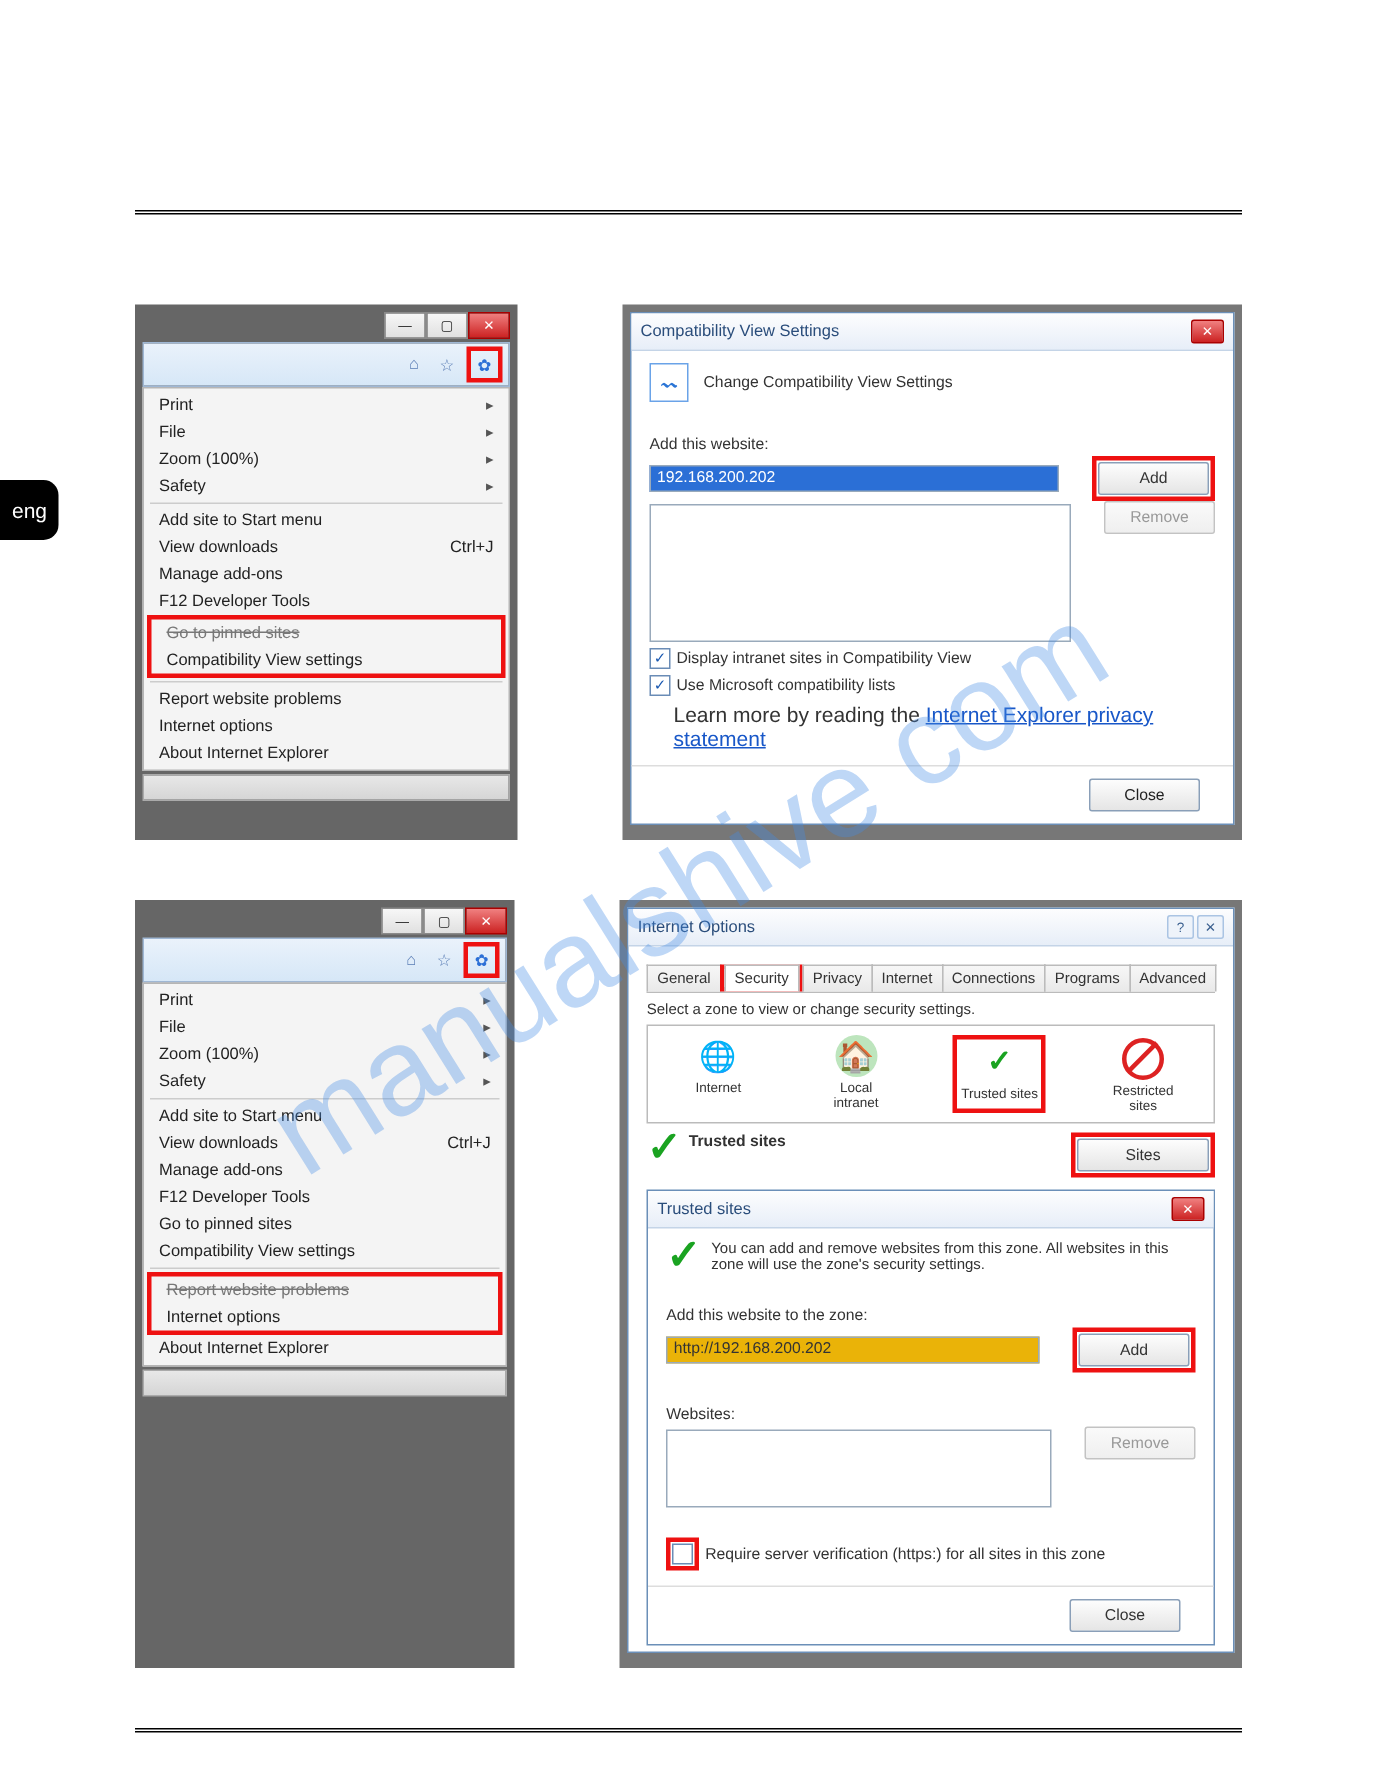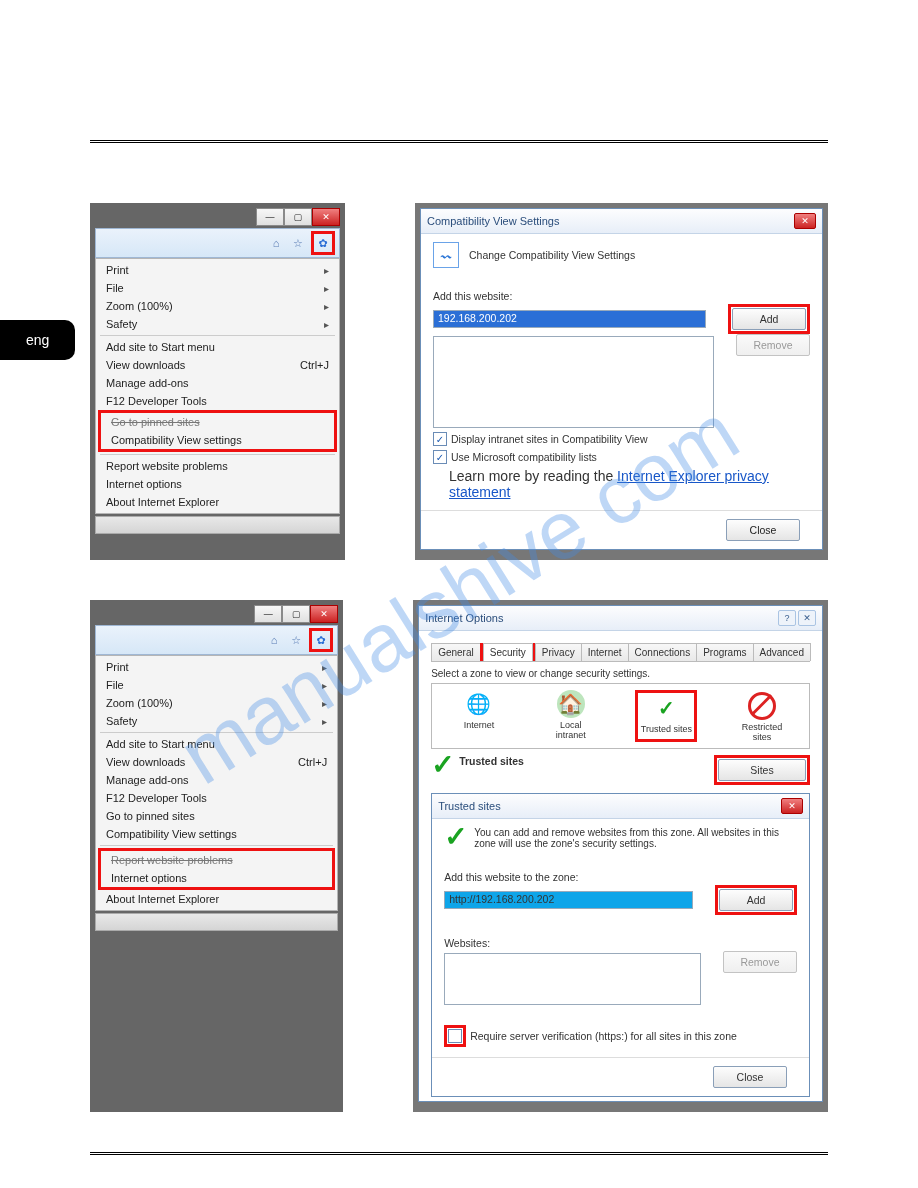--- a/index.html
+++ b/index.html
@@ -27,21 +27,21 @@
     height: 0;
     margin-top: 40px;
   }
   .lang-tab {
     position: absolute;
     left: 0;
     top: 320px;
     background: #000;
     color: #fff;
     border-radius: 0 10px 10px 0;
-    padding: 12px 26px;
+    padding: 12px 8px;
     font-size: 14px;
     font-weight: 500;
   }
   .row {
     display: flex;
     gap: 70px;
     margin-bottom: 40px;
   }
   .panel {
     background: #666;
@@ -150,21 +150,21 @@
     border:1px solid #6aa3e8;
     display:flex;align-items:center;justify-content:center;
     color:#2b75d6;
     background:#fff;
   }
   .field-label { margin: 22px 0 2px 0; font-size:10.5px; }
   .field-row { display:flex; gap:22px; align-items:center; }
   .txt {
     flex:1; height:18px; border:1px solid #9ab; padding: 1px 4px;
     font-size:10.5px; box-sizing:border-box;
-    background:#0ea5e9;
+    background:#eab308;
   }
   .txt.selected { background:#2b6fd6; color:#fff; }
   .btn {
     min-width: 56px; height: 20px;
     background: linear-gradient(#fdfdfd,#e5e5e5);
     border: 1px solid #8a9fb8;
     border-radius: 2px;
     font-size: 10.5px;
     padding: 0 8px;
     display:flex;align-items:center;justify-content:center;

